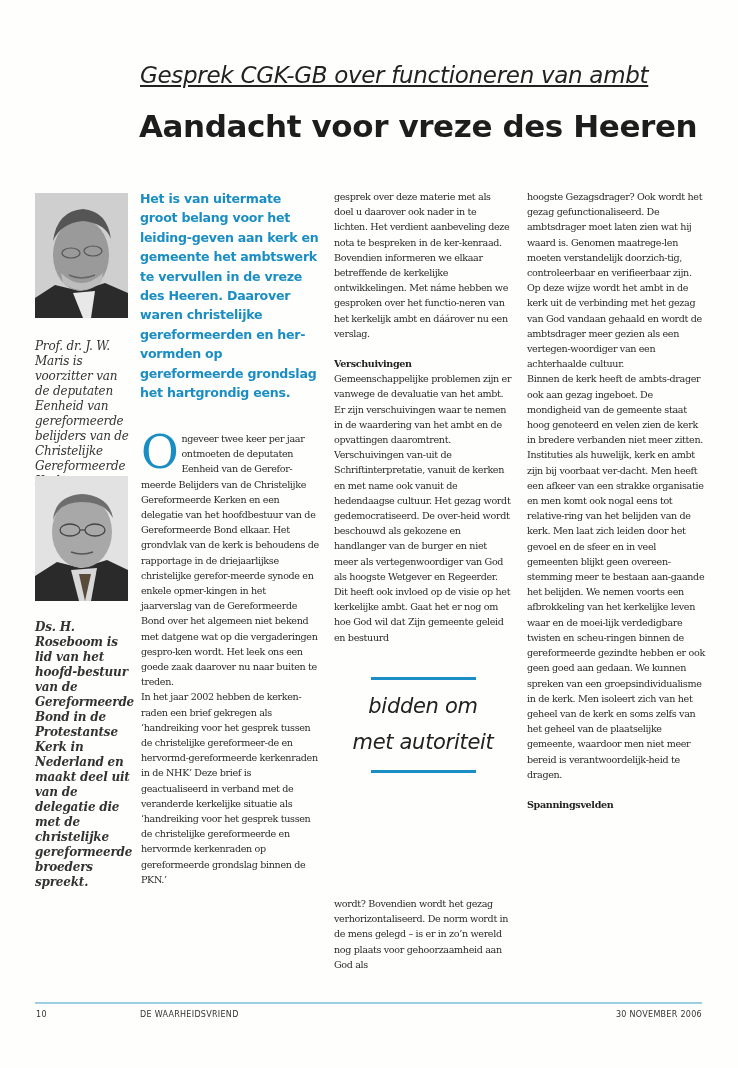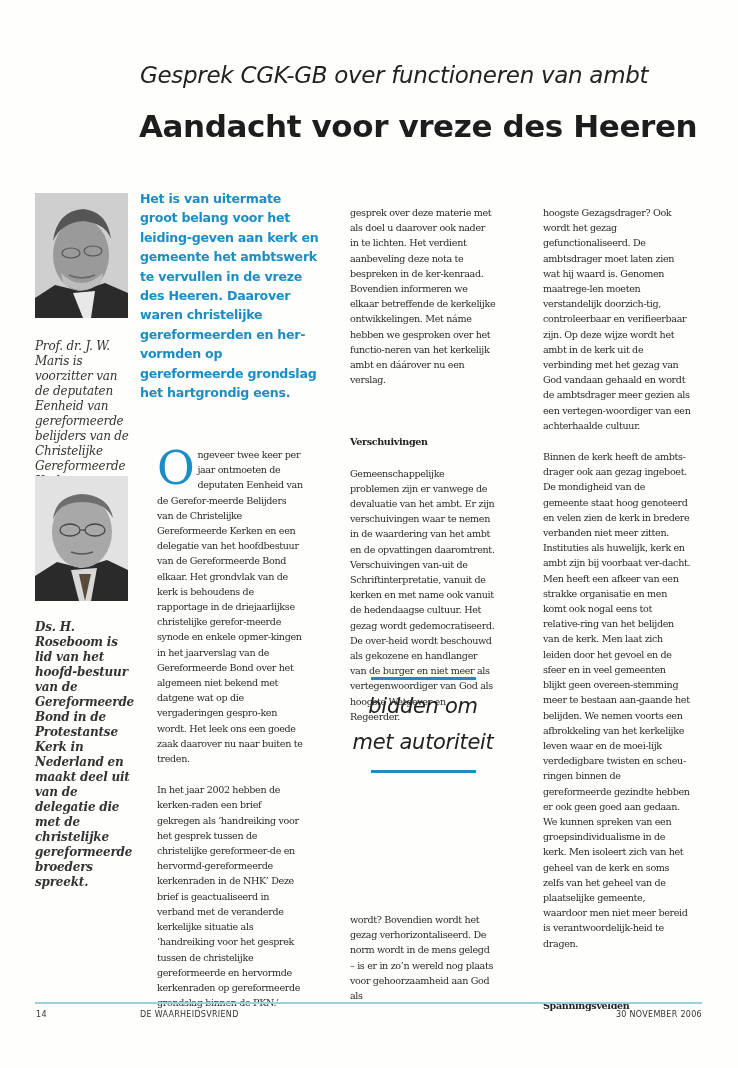--- a/index.html
+++ b/index.html
@@ -2,21 +2,21 @@
 <html><head>
   <meta charset="utf-8">
   <style>
     * { box-sizing: border-box; margin: 0; padding: 0; }
     html, body { width: 738px; height: 1068px; background: #fefefc; overflow: hidden; }
     body { position: relative; font-family: "DejaVu Serif", serif; color: #2a2a2a; }
 
     .kicker {
       position: absolute; left: 140px; top: 62px;
       font-family: "DejaVu Sans", sans-serif; font-style: italic;
-      font-size: 23px; letter-spacing: -0.3px; color: #222; white-space: nowrap;
+      font-size: 23px; letter-spacing: -0.3px; color: #222; white-space: nowrap; text-decoration: underline;
     }
     .headline {
       position: absolute; left: 139px; top: 108px;
       font-family: "DejaVu Sans", sans-serif; font-weight: bold;
       font-size: 31px; letter-spacing: -0.4px; color: #1d1d1d; white-space: nowrap;
     }
 
     .photo {
       position: absolute; left: 35px; width: 93px; height: 125px;
       background: #cfcfcf; overflow: hidden;
@@ -36,21 +36,21 @@
     .intro {
       position: absolute; left: 140px; top: 189px; width: 180px;
       font-family: "DejaVu Sans", sans-serif; font-weight: bold;
       font-size: 12.6px; line-height: 19.4px; color: #1a8ec4; letter-spacing: -0.25px;
     }
 
     .col {
       position: absolute; font-family: "DejaVu Serif", serif;
       font-size: 9.6px; line-height: 15.2px; color: #2b2b2b; letter-spacing: -0.35px;
     }
-    .col p { margin: 16px; }
+    .col p { margin: 0; }
     .col1 { left: 141px; top: 431px; width: 178px; }
     .col2a { left: 334px; top: 189px; width: 178px; }
     .col2b { left: 334px; top: 896px; width: 178px; }
     .col3 { left: 527px; top: 189px; width: 180px; }
     .sub { font-weight: bold; color: #222; }
     .gap { height: 15px; }
 
     .dropcap {
       float: left; font-family: "DejaVu Serif", serif; color: #1a8ec4;
       font-size: 46px; line-height: 40px; margin: 1px 3px 0 0; height: 42px;
@@ -118,20 +118,21 @@
 <div class="col col1">
   <p><span class="dropcap">O</span><span>ngeveer twee keer per jaar ontmoeten de deputaten Eenheid van de Gerefor-meerde Belijders van de Christelijke Gereformeerde Kerken en een delegatie van het hoofdbestuur van de Gereformeerde Bond elkaar. Het grondvlak van de kerk is behoudens de rapportage in de driejaarlijkse christelijke gerefor-meerde synode en enkele opmer-kingen in het jaarverslag van de Gereformeerde Bond over het algemeen niet bekend met datgene wat op die vergaderingen gespro-ken wordt. Het leek ons een goede zaak daarover nu naar buiten te treden.</span></p>
   <p>In het jaar 2002 hebben de kerken-raden een brief gekregen als ‘handreiking voor het gesprek tussen de christelijke gereformeer-de en hervormd-gereformeerde kerkenraden in de NHK’ Deze brief is geactualiseerd in verband met de veranderde kerkelijke situatie als ‘handreiking voor het gesprek tussen de christelijke gereformeerde en hervormde kerkenraden op gereformeerde grondslag binnen de PKN.’</p>
 </div>
 
 <div class="col col2a">
   <p>gesprek over deze materie met als doel u daarover ook nader in te lichten. Het verdient aanbeveling deze nota te bespreken in de ker-kenraad. Bovendien informeren we elkaar betreffende de kerkelijke ontwikkelingen. Met náme hebben we gesproken over het functio-neren van het kerkelijk ambt en dáárover nu een verslag.</p>
   <div class="gap"></div>
   <p class="sub">Verschuivingen</p>
   <p>Gemeenschappelijke problemen zijn er vanwege de devaluatie van het ambt. Er zijn verschuivingen waar te nemen in de waardering van het ambt en de opvattingen daaromtrent. Verschuivingen van-uit de Schriftinterpretatie, vanuit de kerken en met name ook vanuit de hedendaagse cultuur. Het gezag wordt gedemocratiseerd. De over-heid wordt beschouwd als gekozene en handlanger van de burger en niet meer als vertegenwoordiger van God als hoogste Wetgever en Regeerder.</p>
+  <p>Dit heeft ook invloed op de visie op het kerkelijke ambt. Gaat het er nog om hoe God wil dat Zijn gemeente geleid en bestuurd</p>
 </div>
 
 <div class="pullquote">
   <div class="pq-rule"></div>
   <div class="pq-text">
     <div>bidden om</div>
     <div>met autoriteit</div>
   </div>
   <div class="pq-rule"></div>
 </div>
@@ -141,15 +142,15 @@
 </div>
 
 <div class="col col3">
   <p>hoogste Gezagsdrager? Ook wordt het gezag gefunctionaliseerd. De ambtsdrager moet laten zien wat hij waard is. Genomen maatrege-len moeten verstandelijk doorzich-tig, controleerbaar en verifieerbaar zijn. Op deze wijze wordt het ambt in de kerk uit de verbinding met het gezag van God vandaan gehaald en wordt de ambtsdrager meer gezien als een vertegen-woordiger van een achterhaalde cultuur.</p>
   <p>Binnen de kerk heeft de ambts-drager ook aan gezag ingeboet. De mondigheid van de gemeente staat hoog genoteerd en velen zien de kerk in bredere verbanden niet meer zitten. Instituties als huwelijk, kerk en ambt zijn bij voorbaat ver-dacht. Men heeft een afkeer van een strakke organisatie en men komt ook nogal eens tot relative-ring van het belijden van de kerk. Men laat zich leiden door het gevoel en de sfeer en in veel gemeenten blijkt geen overeen-stemming meer te bestaan aan-gaande het belijden. We nemen voorts een afbrokkeling van het kerkelijke leven waar en de moei-lijk verdedigbare twisten en scheu-ringen binnen de gereformeerde gezindte hebben er ook geen goed aan gedaan. We kunnen spreken van een groepsindividualisme in de kerk. Men isoleert zich van het geheel van de kerk en soms zelfs van het geheel van de plaatselijke gemeente, waardoor men niet meer bereid is verantwoordelijk-heid te dragen.</p>
   <div class="gap"></div>
   <p class="sub">Spanningsvelden</p>
 </div>
 
 <div class="footer-rule"></div>
-<div class="footer page-num">14</div>
+<div class="footer page-num">10</div>
 <div class="footer pub">DE WAARHEIDSVRIEND</div>
 <div class="footer date">30 NOVEMBER 2006</div>
 
 </body></html>

